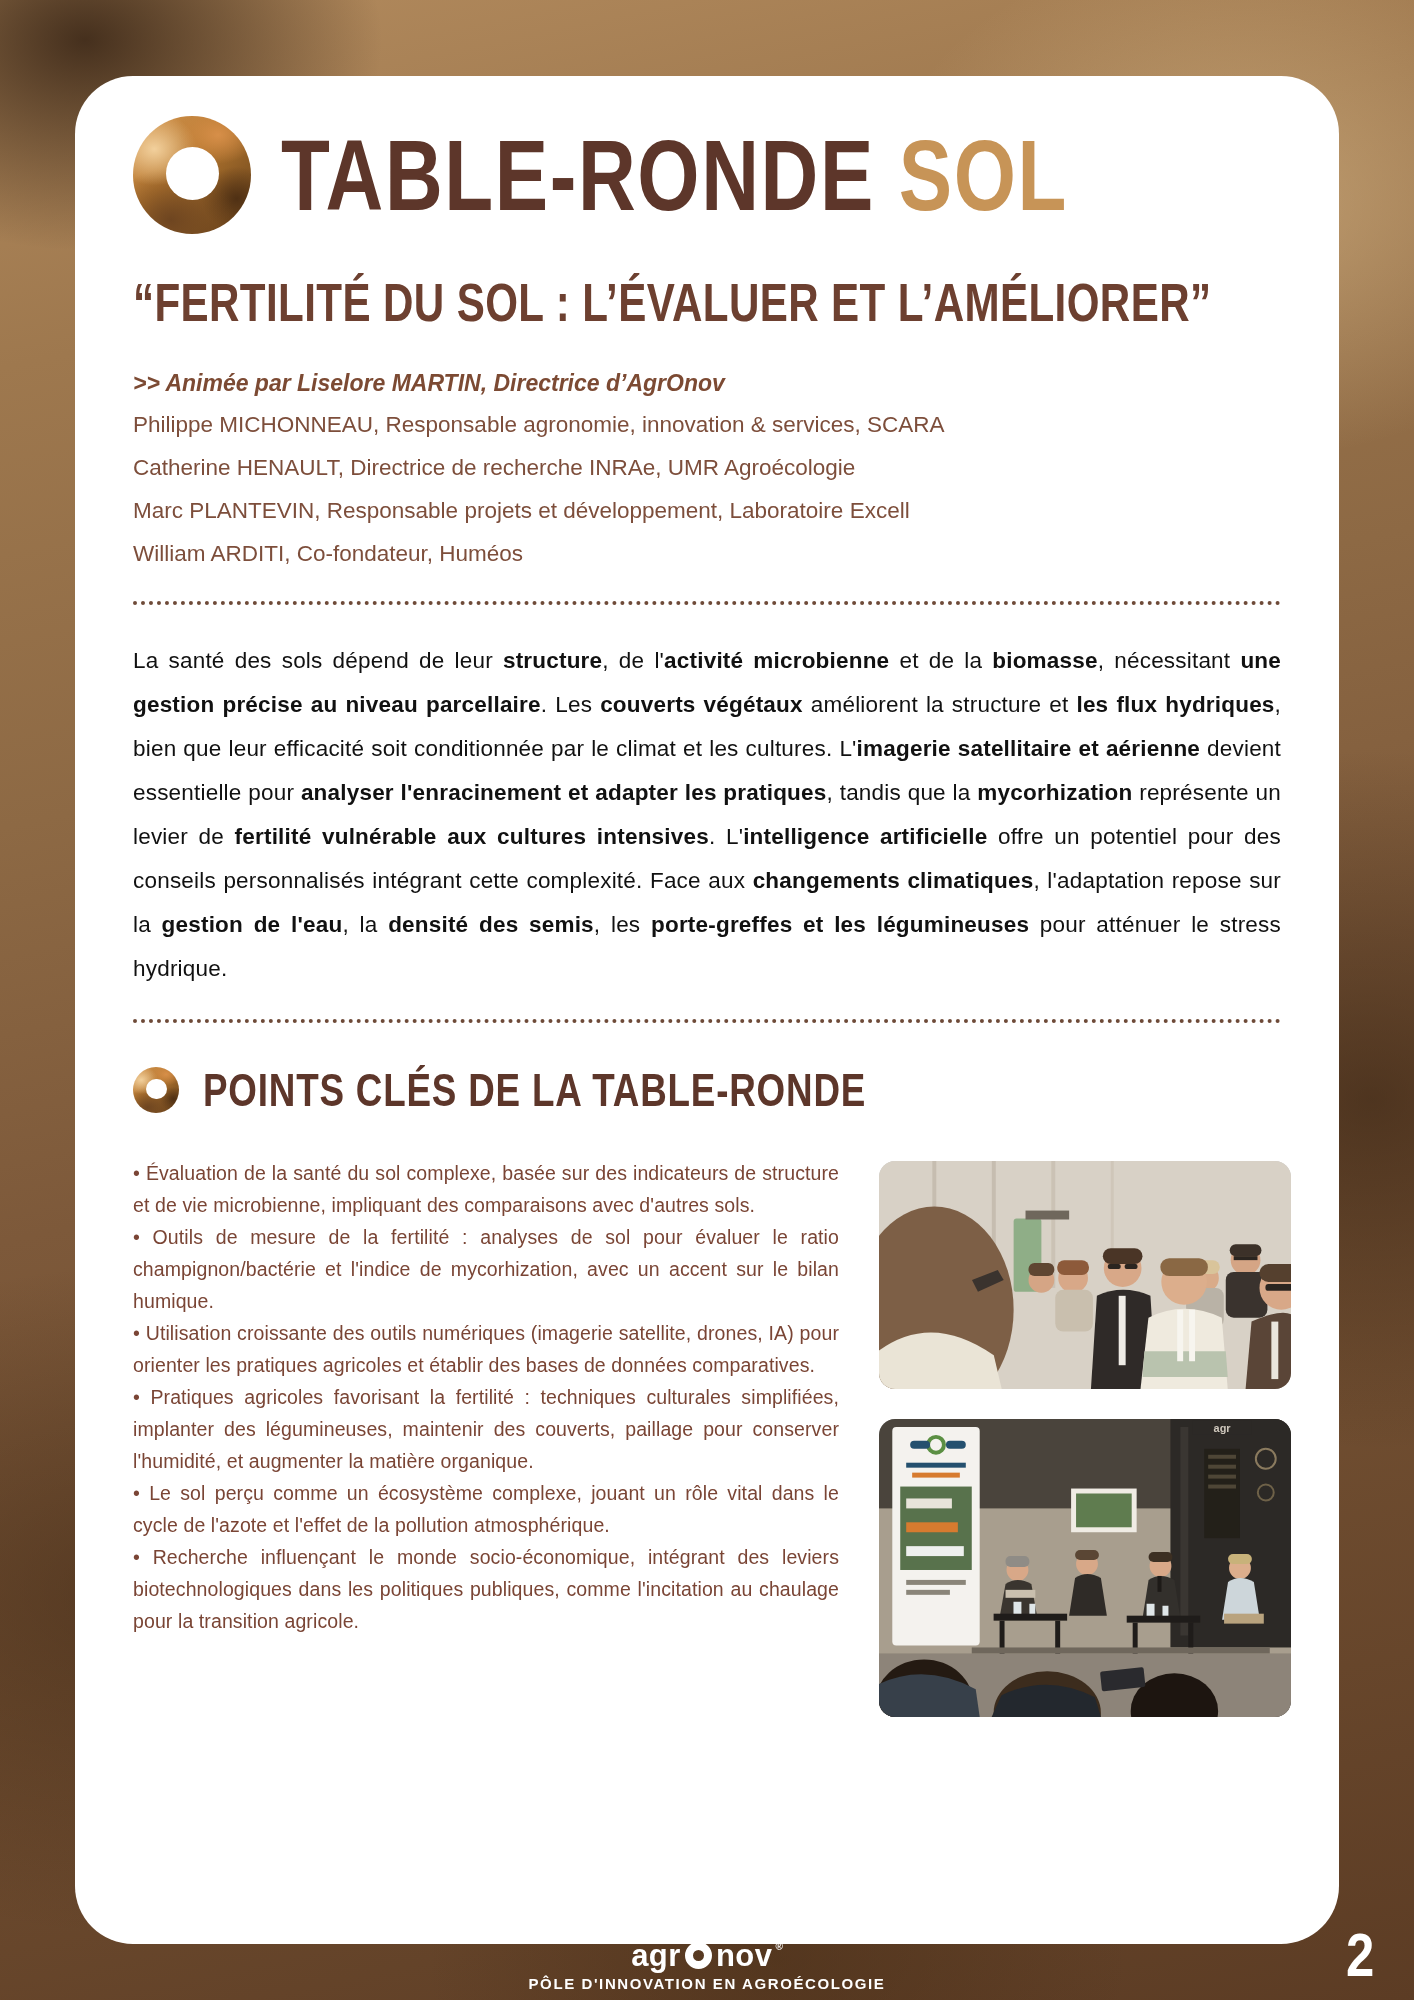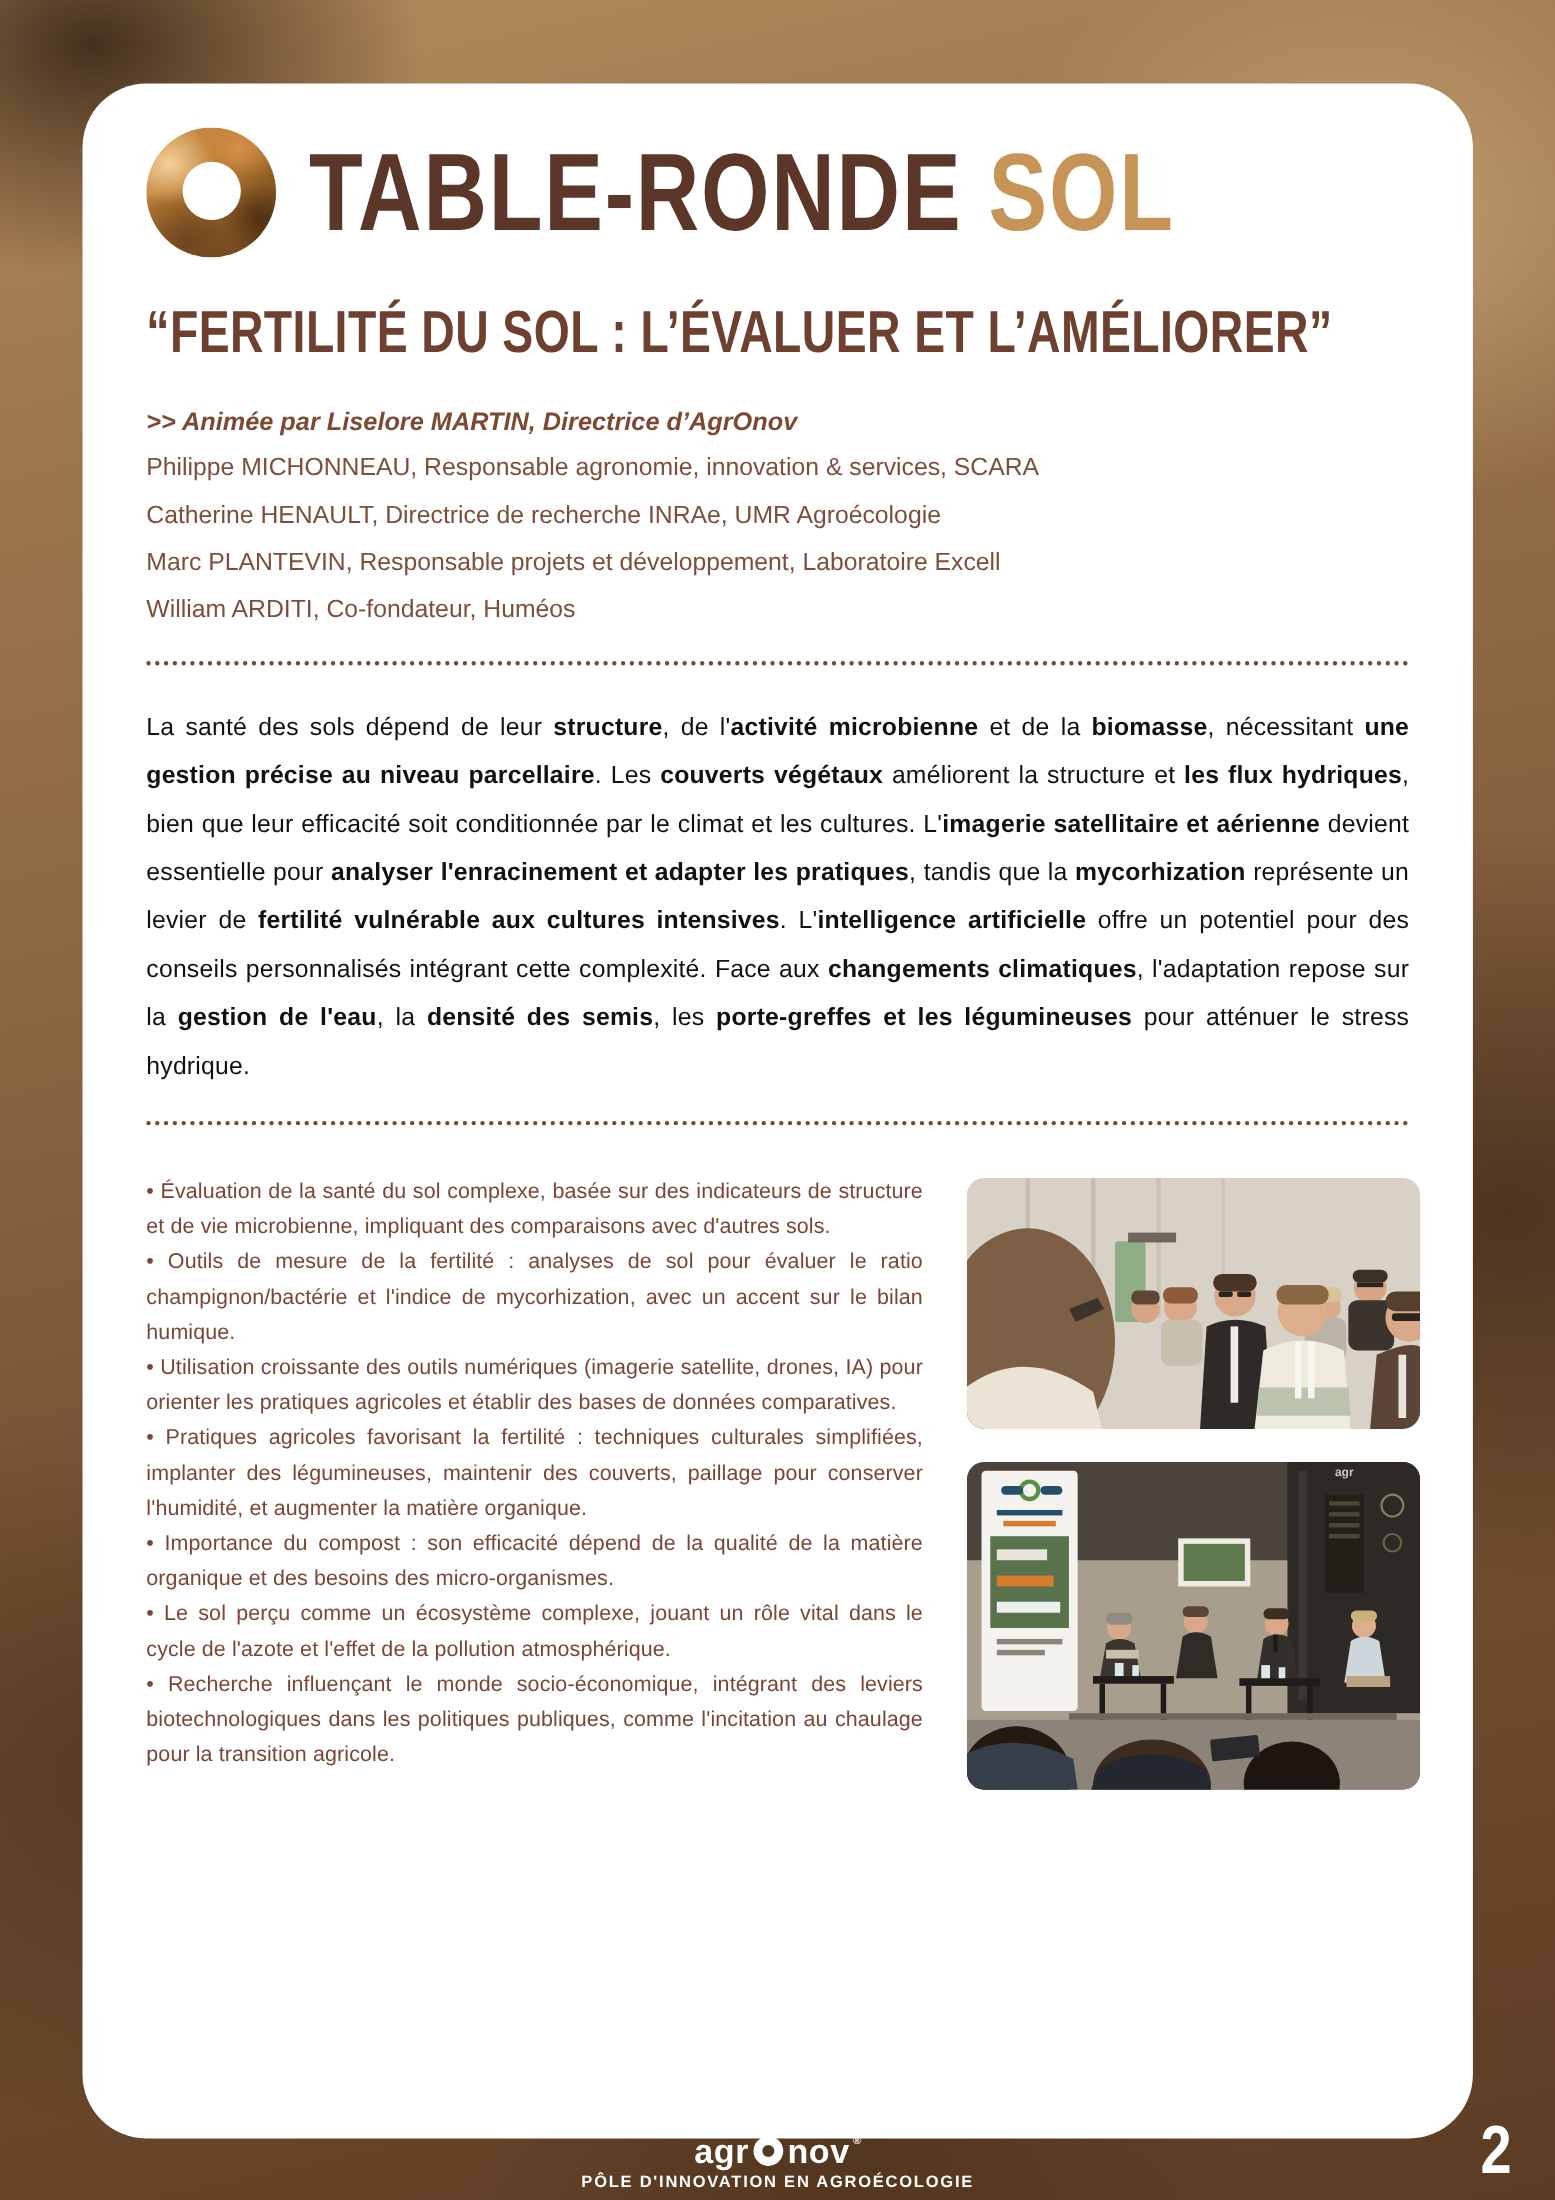--- a/index.html
+++ b/index.html
@@ -110,28 +110,33 @@
       <div class="speaker-line">Marc PLANTEVIN, Responsable projets et développement, Laboratoire Excell</div>
       <div class="speaker-line">William ARDITI, Co-fondateur, Huméos</div>
     </div>
 
   <div class="dotted"></div>
 
   <p class="summary"><span class="seg">La santé des sols dépend de leur </span><span class="seg b">structure</span><span class="seg">, de l'</span><span class="seg b">activité microbienne</span><span class="seg"> et de la </span><span class="seg b">biomasse</span><span class="seg">, nécessitant </span><span class="seg b">une gestion précise au niveau parcellaire</span><span class="seg">. Les </span><span class="seg b">couverts végétaux</span><span class="seg"> améliorent la structure et </span><span class="seg b">les flux hydriques</span><span class="seg">, bien que leur efficacité soit conditionnée par le climat et les cultures. L'</span><span class="seg b">imagerie satellitaire et aérienne</span><span class="seg"> devient essentielle pour </span><span class="seg b">analyser l'enracinement et adapter les pratiques</span><span class="seg">, tandis que la </span><span class="seg b">mycorhization</span><span class="seg"> représente un levier de </span><span class="seg b">fertilité vulnérable aux cultures intensives</span><span class="seg">. L'</span><span class="seg b">intelligence artificielle</span><span class="seg"> offre un potentiel pour des conseils personnalisés intégrant cette complexité. Face aux </span><span class="seg b">changements climatiques</span><span class="seg">, l'adaptation repose sur la </span><span class="seg b">gestion de l'eau</span><span class="seg">, la </span><span class="seg b">densité des semis</span><span class="seg">, les </span><span class="seg b">porte-greffes et les légumineuses</span><span class="seg"> pour atténuer le stress hydrique.</span></p>
 
   <div class="dotted second"></div>
 
+  <div class="points-row">
+    <div class="donut small"></div>
+    <div class="points-heading">
+      <span class="cond">POINTS CLÉS DE LA TABLE-RONDE</span>
+    </div>
+  </div>
 
   <div class="columns">
     <div class="bullets">
         <p class="bullet">• Évaluation de la santé du sol complexe, basée sur des indicateurs de structure et de vie microbienne, impliquant des comparaisons avec d'autres sols.</p>
         <p class="bullet">• Outils de mesure de la fertilité : analyses de sol pour évaluer le ratio champignon/bactérie et l'indice de mycorhization, avec un accent sur le bilan humique.</p>
         <p class="bullet">• Utilisation croissante des outils numériques (imagerie satellite, drones, IA) pour orienter les pratiques agricoles et établir des bases de données comparatives.</p>
         <p class="bullet">• Pratiques agricoles favorisant la fertilité : techniques culturales simplifiées, implanter des légumineuses, maintenir des couverts, paillage pour conserver l'humidité, et augmenter la matière organique.</p>
-        <p class="bullet">• Importance du compost : son efficacité dépend de la qualité de la matière organique et des besoins des micro-organismes.</p>
         <p class="bullet">• Le sol perçu comme un écosystème complexe, jouant un rôle vital dans le cycle de l'azote et l'effet de la pollution atmosphérique.</p>
         <p class="bullet">• Recherche influençant le monde socio-économique, intégrant des leviers biotechnologiques dans les politiques publiques, comme l'incitation au chaulage pour la transition agricole.</p>
       </div>
 
     <div class="photos">
       <span class="photo audience">
         <svg viewBox="0 0 420 230" preserveAspectRatio="xMidYMid slice" aria-hidden="true">
           <rect width="420" height="230" fill="#d8d1c6"></rect>
           <rect x="56" y="0" width="4" height="150" fill="#c6bdb0"></rect>
           <rect x="116" y="0" width="4" height="140" fill="#c6bdb0"></rect>

